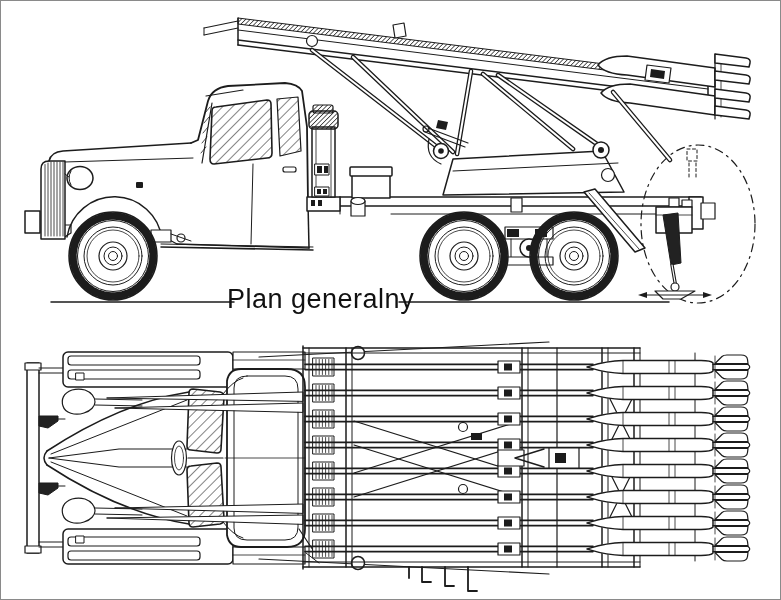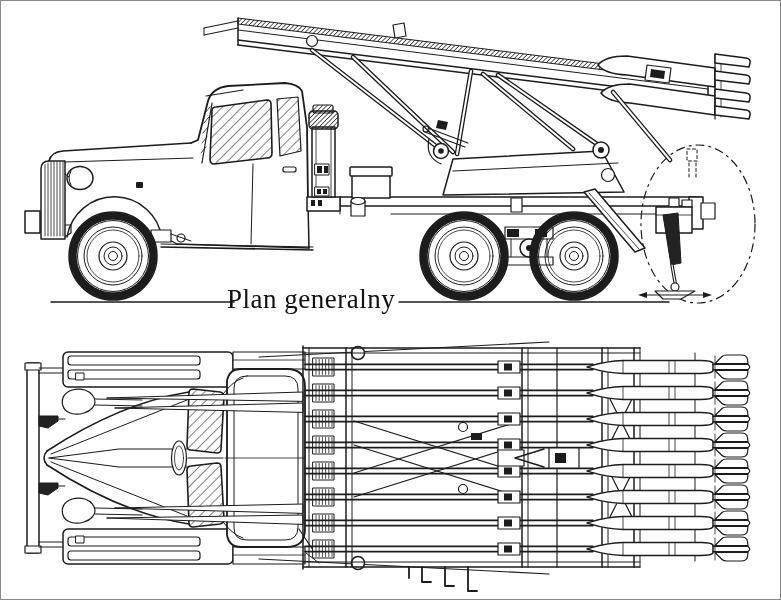--- a/index.html
+++ b/index.html
@@ -1,20 +1,20 @@
 <!DOCTYPE html>
 <html style="--ink: #1c1c1c; --paper: #ffffff; --frame: #8a8a8a;"><head>
 <meta charset="utf-8">
 <style>
   :root { --ink:#1c1c1c; --paper:#ffffff; --frame:#8a8a8a; }
   html,body { margin:0; padding:0; background:#f4f4f4; }
   .page {
     position:relative; width:781px; height:600px; box-sizing:border-box;
     background:var(--paper); border:1px solid var(--frame); overflow:hidden;
-    font-family:Liberation Serif, serif;
+    font-family:Liberation Sans, sans-serif;
   }
   svg { display:block; }
   
   .s  { fill:none; stroke:var(--ink); stroke-width:1.5; stroke-linecap:round; stroke-linejoin:round; }
   .w  { fill:var(--paper); stroke:var(--ink); stroke-width:1.5; stroke-linejoin:round; stroke-linecap:round; }
   .k  { fill:var(--ink); stroke:none; }
   .t0 { stroke-width:.8; } .t1 { stroke-width:1; } .t2 { stroke-width:1.2; } .t3 { stroke-width:1.8; }
   .sd { fill:none; stroke:var(--ink); stroke-width:4.6; stroke-linecap:round; }
   .sc { fill:none; stroke:var(--paper); stroke-width:2;  stroke-linecap:round; }
   .dash  { stroke-dasharray:8 5 2 5; }

